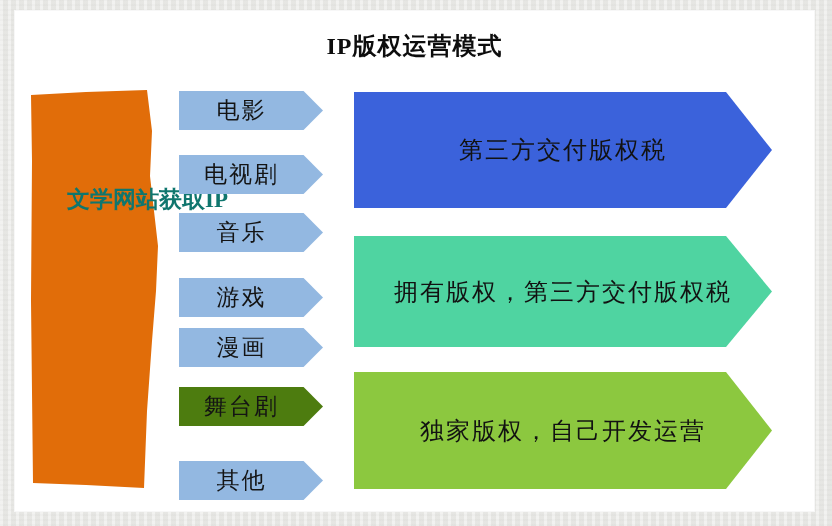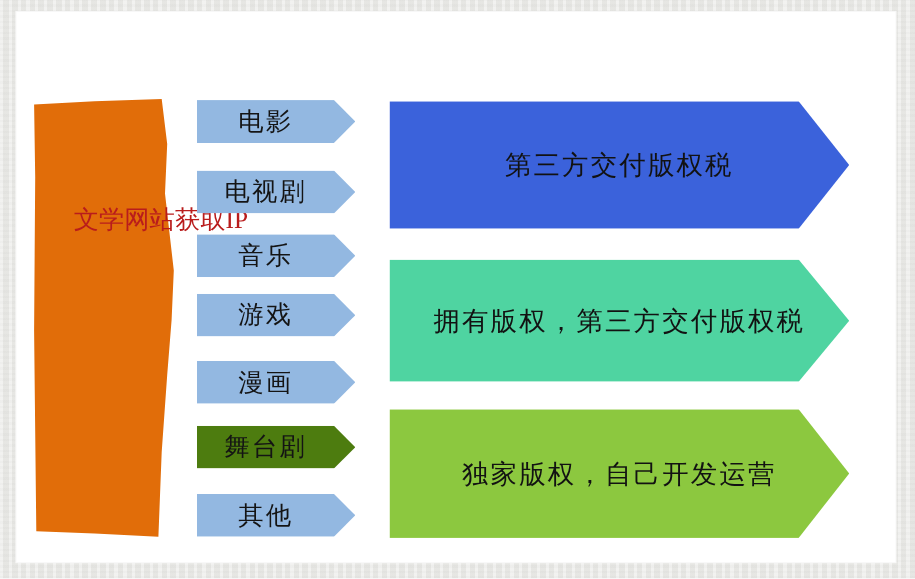--- a/index.html
+++ b/index.html
@@ -39,22 +39,22 @@
     left: 11px; top: 75px;   
     width: 145px; height: 412px;
   }
   .source-label {
     position: absolute;
     left: 52px; top: 173px;  
     width: 34px;
     text-align: center;
     font-size: 23px;
     line-height: 32px;
-    font-weight: 400;
-    color: #b91c1c;
+    font-weight: 700;
+    color: #0f766e;
     word-break: keep-all;
   }
   .channel-arrow {
     position: absolute;
     left: 164px;             
     width: 144px; height: 39px;
     clip-path: polygon(0 0, 86.5% 0, 100% 50%, 86.5% 100%, 0 100%);
     display: flex;
     align-items: center;
     justify-content: center;
@@ -80,31 +80,32 @@
     color: #121212;
     letter-spacing: 2px;
     white-space: nowrap;
   }
   .mode-1 { top: 81px;  height: 116px; }  
   .mode-2 { top: 225px; height: 111px; }  
   .mode-3 { top: 361px; height: 117px; }  
   .ch-1 { top: 80px;  }  
   .ch-2 { top: 144px; }
   .ch-3 { top: 202px; }
-  .ch-4 { top: 256px; }
+  .ch-4 { top: 267px; }
   .ch-5 { top: 317px; font-family: Liberation Serif, serif; }
   .ch-6 { top: 376px; }
-  .ch-7 { top: 438px; }
+  .ch-7 { top: 450px; }
 </style>
 </head>
 <body>
 
 <div class="stage">
   <div class="panel">
 
+    <div class="title">IP版权运营模式</div>
 
     <svg class="source-shape" viewBox="0 0 145 412" preserveAspectRatio="none">
       <polygon points="5,9 60,6 121,4 126,45 124,90 132,160 130,205 126,255 121,325 118,402 60,399 7,397 5,215 6,75" fill="#e16d09"></polygon>
     </svg>
     <div class="source-label">文学网站获取IP</div>
 
     <div class="channel-arrow ch-1" style="background-color: rgb(147, 184, 225);">
       <span>电影</span>
     </div>
     <div class="channel-arrow ch-2" style="background-color: rgb(147, 184, 225);">

